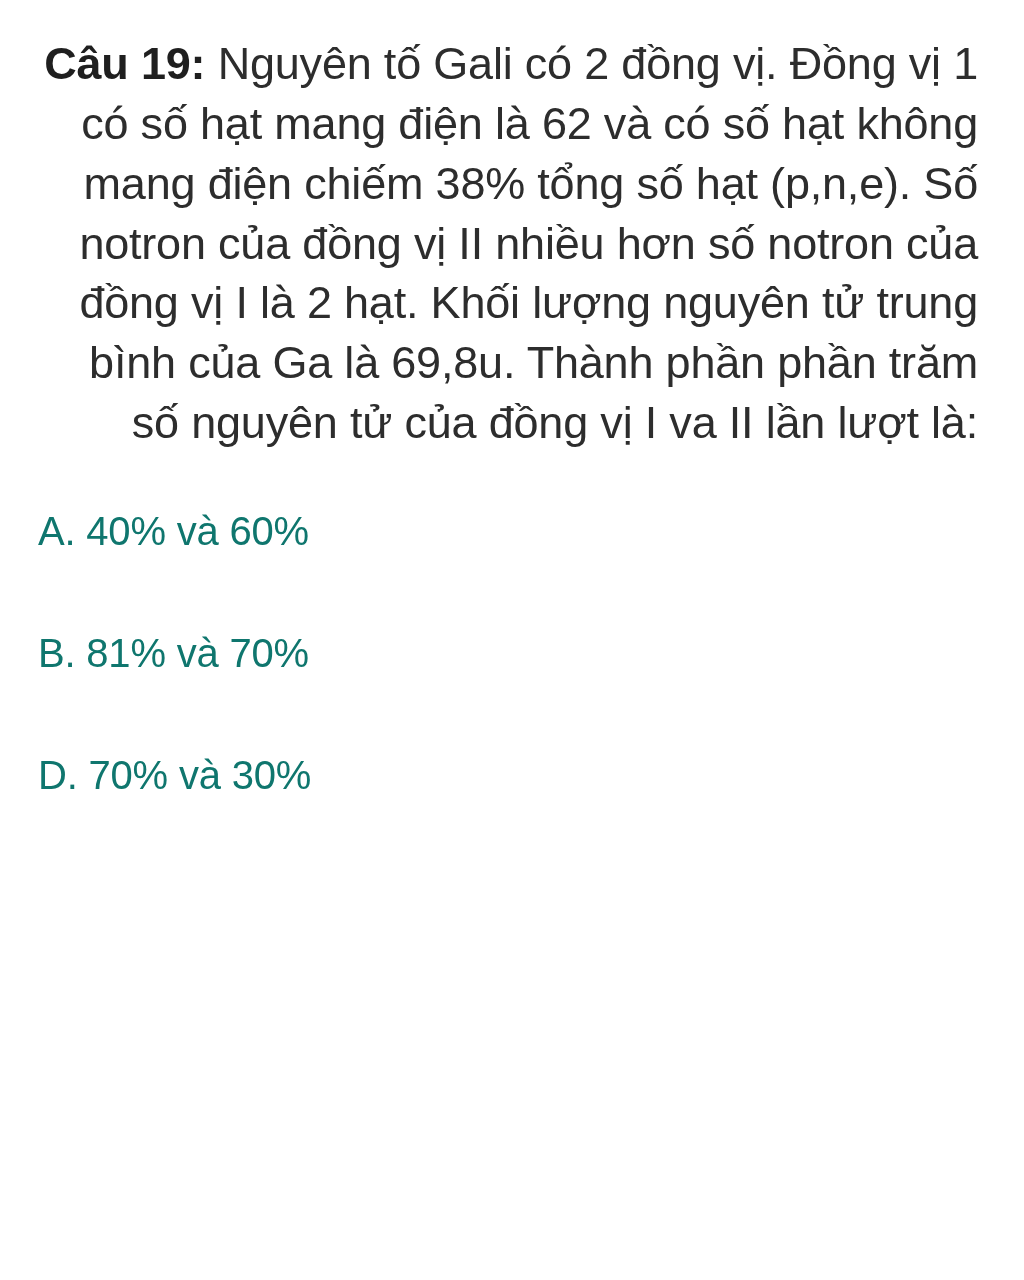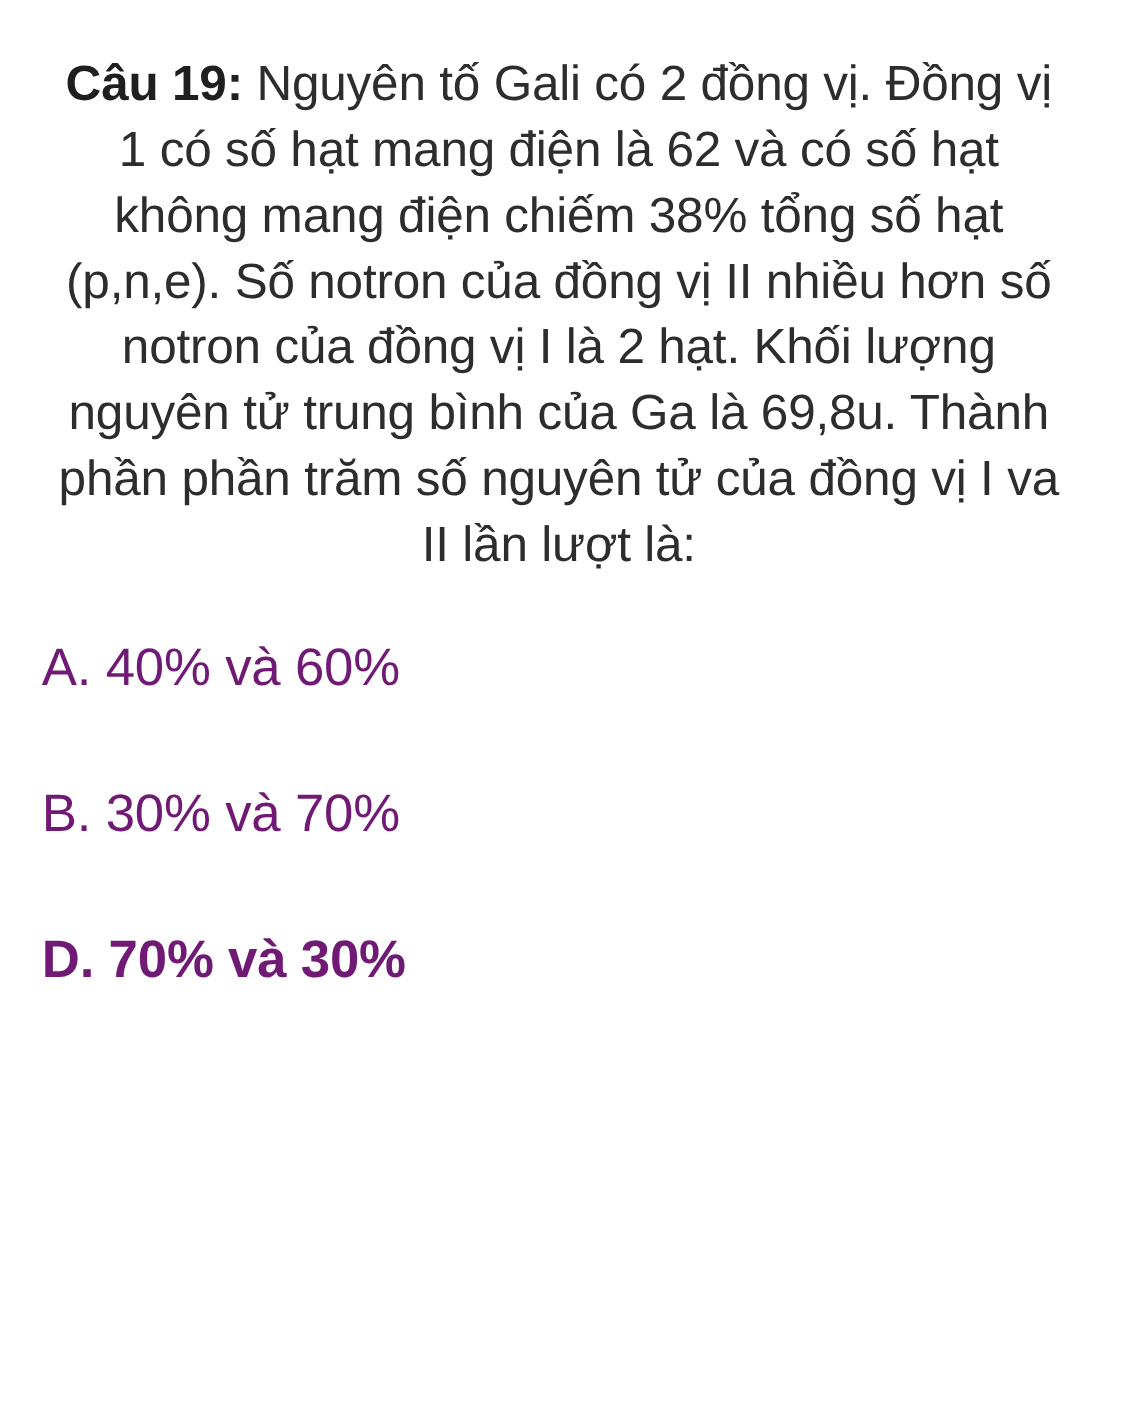--- a/index.html
+++ b/index.html
@@ -20,50 +20,49 @@
     height: 1280px;
     padding: 34px 46px 0 38px;
     background: #ffffff;
   }
   .question {
     font-size: 45px;
     line-height: 1.33;
     letter-spacing: -0.2px;
     color: #2d2d2d;
     font-weight: 400;
-    margin: 12px;
-    text-align: center;
+    margin: 0;
+    text-align: right;
   }
   .question .q-label {
     font-weight: 700;
     color: #1f1f1f;
   }
   .answers {
     margin-top: 52px;
   }
   .answer {
-    font-size: 48px;
+    font-size: 40px;
     line-height: 1.3;
-    color: #701a75;
+    color: #0f766e;
     margin: 0 0 70px 0;
     letter-spacing: -0.2px;
   }
   .answer:last-child {
     margin-bottom: 0;
-    font-weight: bold;
   }
 </style>
 </head>
 <body>
 
 <div class="page">
 
   <p class="question">
     <span class="q-label">Câu 19:</span><span> Nguyên tố Gali có 2 đồng vị. Đồng vị 1 có số hạt mang điện là 62 và có số hạt không mang điện chiếm 38% tổng số hạt (p,n,e). Số notron của đồng vị II nhiều hơn số notron của đồng vị I là 2 hạt. Khối lượng nguyên tử trung bình của Ga là 69,8u. Thành phần phần trăm số nguyên tử của đồng vị I va II lần lượt là:</span>
   </p>
 
   <div class="answers">
     <p class="answer">A. 40% và 60%</p>
-    <p class="answer">B. 30% và 70%</p>
+    <p class="answer">B. 81% và 70%</p>
     <p class="answer">D. 70% và 30%</p>
   </div>
 
 </div>
 
 </body></html>

